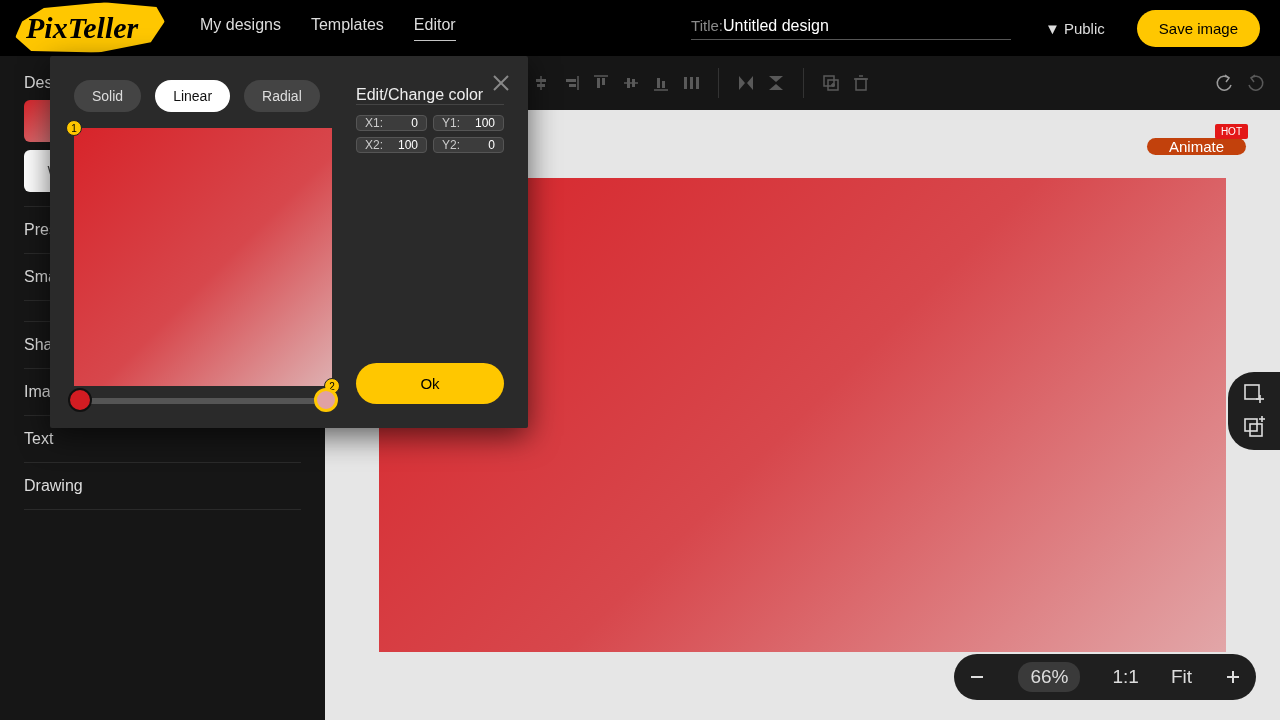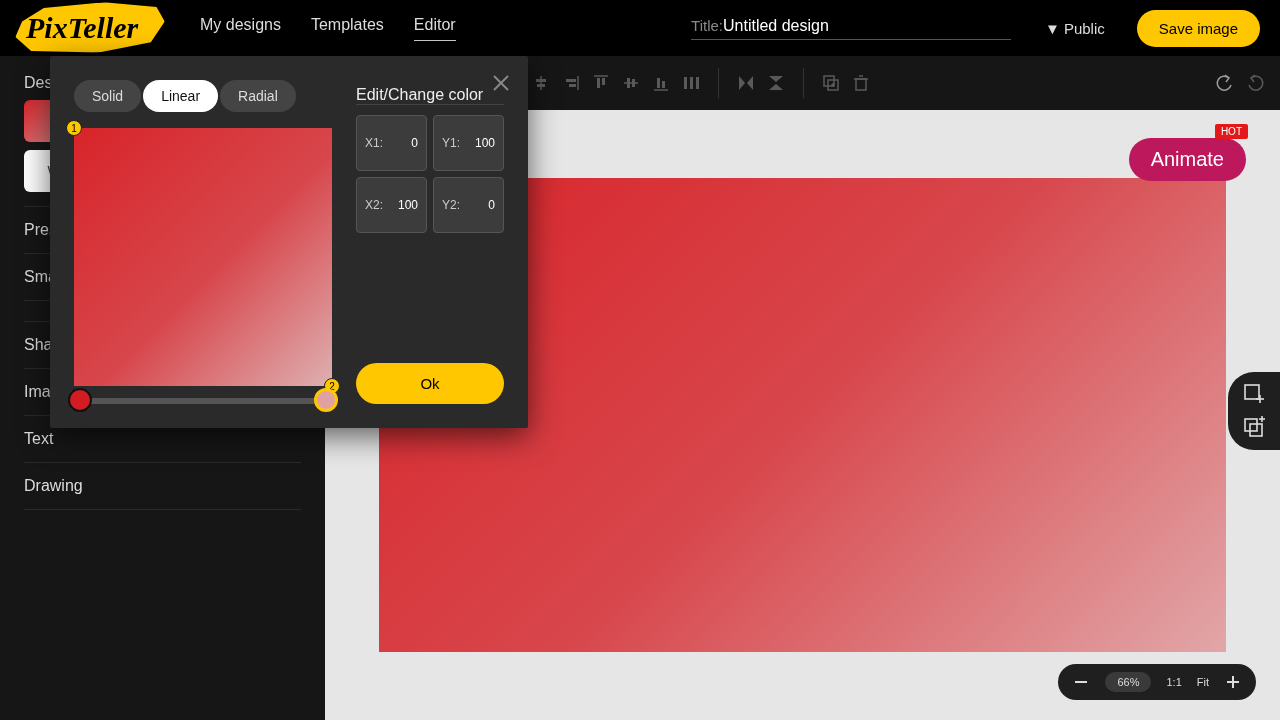--- a/index.html
+++ b/index.html
@@ -44,48 +44,48 @@
   .sidebar .row{padding:14px 0;border-bottom:1px solid #2a2a2a;cursor:pointer}
   .sidebar .swatches{display:flex;gap:12px;margin:8px 0 14px}
   .swatch{width:60px;height:42px;border-radius:6px}
   .swatch.grad{background:linear-gradient(135deg,var(--red1),var(--red2))}
   .swatch.white{background:#fff;color:#444;display:flex;align-items:center;justify-content:center;font-size:14px}
   
   .canvas-area{position:absolute;top:110px;left:325px;right:0;bottom:0;background:var(--canvas-bg)}
   .canvas-rect{position:absolute;top:68px;left:54px;right:54px;bottom:68px;background:linear-gradient(135deg,var(--red1),#d7474c 50%, #e2a6a8)}
   
   .animate-wrap{position:absolute;top:138px;right:34px;z-index:7}
-  .animate-btn{background:#be185d;color:#fff;border:none;border-radius:22px;padding:10px 22px;font-size:20px;cursor:pointer}
+  .animate-btn{background:#c2410c;color:#fff;border:none;border-radius:22px;padding:0 22px;font-size:15px;cursor:pointer}
   .hot-tag{position:absolute;top:-14px;right:-2px;background:var(--hot);color:#fff;font-size:10px;padding:2px 6px;border-radius:2px}
   
   .side-add{position:absolute;top:372px;right:0;width:52px;background:#1f1f1f;border-radius:26px 0 0 26px;padding:10px 6px;display:flex;flex-direction:column;gap:10px;align-items:center;z-index:7}
   .side-add .ico{width:24px;height:24px;color:#ddd}
   
-  .zoom-pill{position:absolute;right:24px;bottom:20px;background:#1f1f1f;border-radius:26px;display:flex;align-items:center;padding:8px 14px;gap:15px;color:#ddd;font-size:11px;z-index:7}
+  .zoom-pill{position:absolute;right:24px;bottom:20px;background:#1f1f1f;border-radius:26px;display:flex;align-items:center;padding:8px 14px;gap:32px;color:#ddd;font-size:19px;z-index:7}
   .zoom-pill .chip{background:#3a3a3a;border-radius:14px;padding:4px 12px}
   .zoom-pill .ico{width:18px;height:18px}
   
   .popup{position:absolute;top:56px;left:50px;width:478px;background:#2a2a2a;border-radius:2px;box-shadow:0 8px 30px rgba(0,0,0,.6);padding:24px;z-index:50;display:flex;gap:24px}
   .popup .close{position:absolute;top:16px;right:16px;cursor:pointer;color:#888}
   .popup-left{width:258px}
-  .mode-tabs{display:flex;gap:2px;margin-bottom:16px}
+  .mode-tabs{display:flex;gap:14px;margin-bottom:16px}
   .mode-tab{background:#444;color:#ddd;border:none;border-radius:18px;padding:8px 18px;font-size:14px;cursor:pointer}
   .mode-tab.active{background:#fff;color:#111}
   .grad-preview{position:relative;width:258px;height:258px;background:linear-gradient(135deg,var(--red1),#d7474c 55%, #deb0b1)}
   .point-badge{position:absolute;width:16px;height:16px;border-radius:50%;background:var(--accent);color:#000;font-size:10px;display:flex;align-items:center;justify-content:center;border:1px solid #222}
   .pb1{top:-8px;left:-8px}
   .pb2{bottom:-8px;right:-8px}
   .grad-track{position:relative;margin-top:12px;height:6px;background:#555;border-radius:3px}
   .stop{position:absolute;top:-10px;width:24px;height:24px;border-radius:50%;border:2px solid #111;cursor:pointer}
   .stop1{left:-6px;background:#d31c22}
   .stop2{right:-6px;background:#e0a1a3;border:3px solid var(--accent)}
   .popup-right{flex:1;display:flex;flex-direction:column}
   .popup-right h4{margin:6px 0 10px;font-weight:normal;font-size:16px;color:#eee;border-bottom:1px solid #444;}
   .coord-grid{display:grid;grid-template-columns:1fr 1fr;gap:6px}
-  .coord{display:flex;align-items:center;background:#3c3c3c;border:1px solid #555;border-radius:4px;padding:20px 8px;font-size:12px;color:#ccc;justify-content:space-between}
+  .coord{display:flex;align-items:center;background:#3c3c3c;border:1px solid #555;border-radius:4px;padding:0 8px;font-size:12px;color:#ccc;justify-content:space-between}
   .coord .v{color:#fff}
   .ok-btn{margin-top:auto;background:var(--accent);color:#000;border:none;border-radius:22px;padding:12px 0;font-size:15px;cursor:pointer;width:100%}
   
   svg{display:block}
 </style>
 </head>
 <body>
 
 <div class="header">
   <div class="logo">

